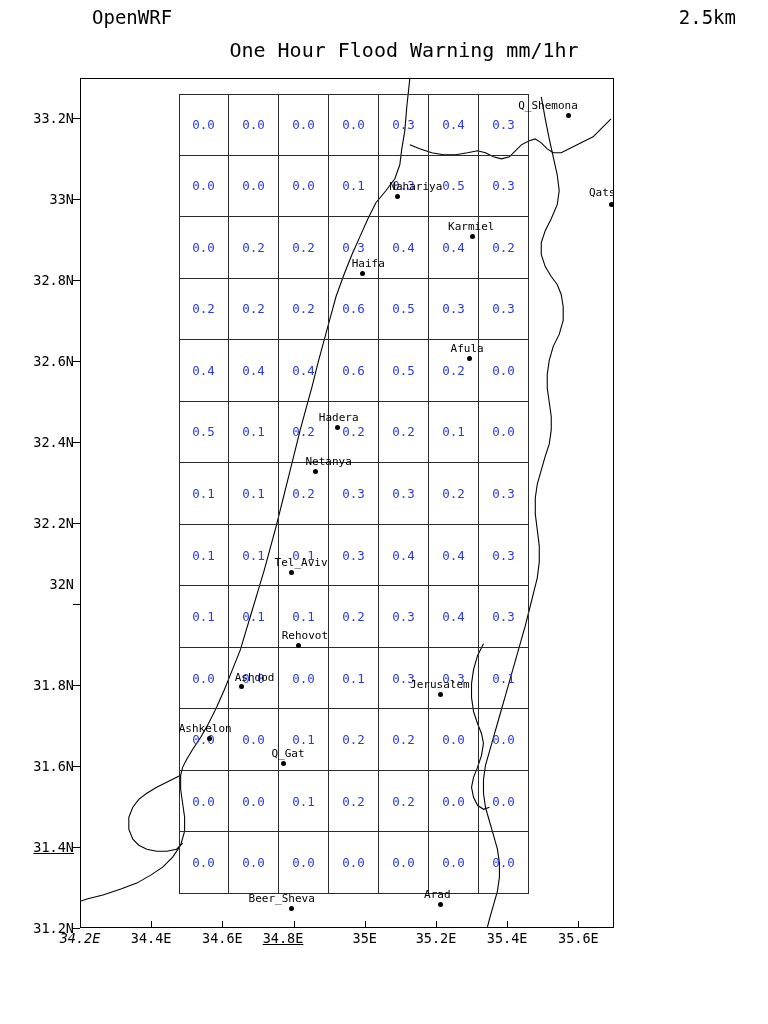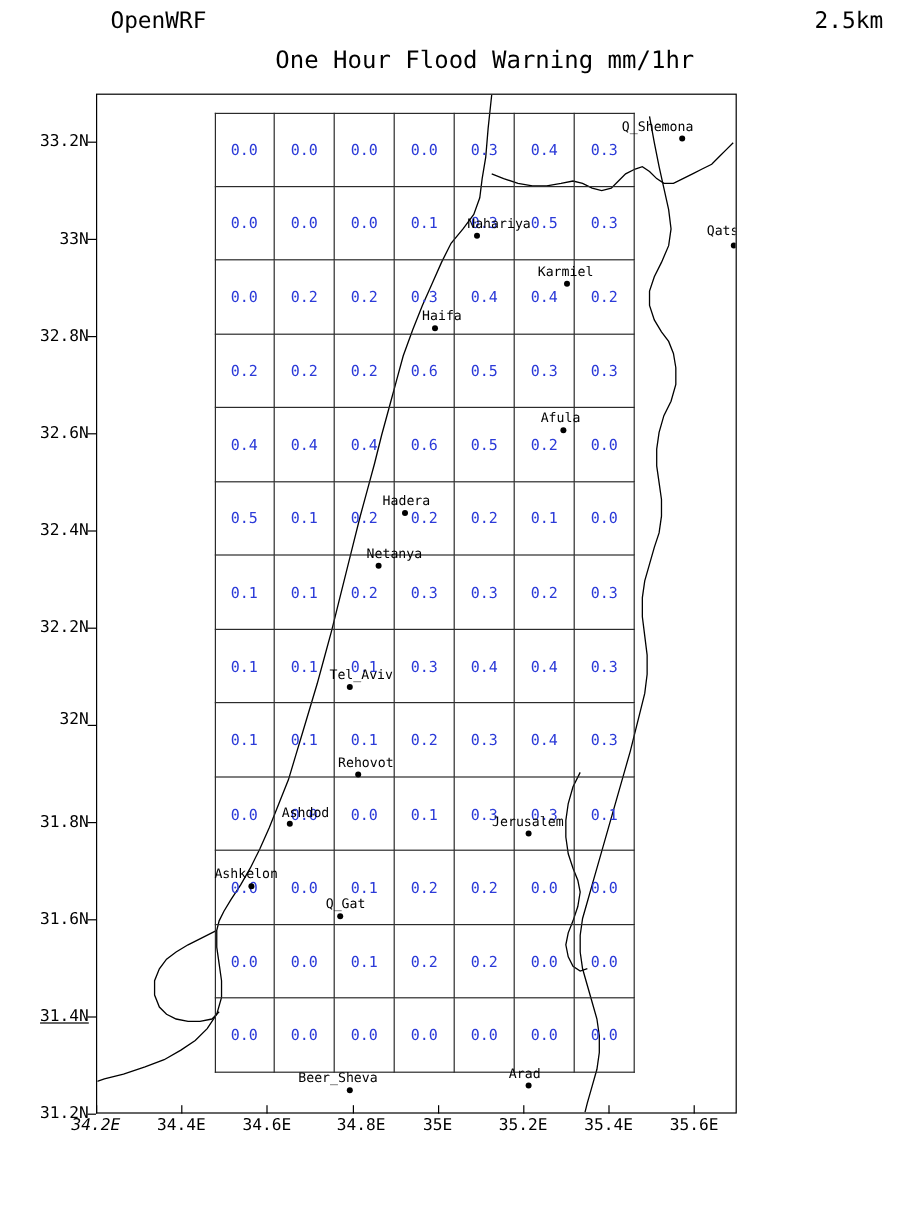--- a/index.html
+++ b/index.html
@@ -340,41 +340,41 @@
 
   <div id="axis-layer">
       <div class="ylab" style="top: 920px;">31.2N</div>
       <div class="tick-y" style="top: 928px;"></div>
       <div class="ylab" style="top: 839.048px; text-decoration: underline;">31.4N</div>
       <div class="tick-y" style="top: 847.048px;"></div>
       <div class="ylab" style="top: 758.095px;">31.6N</div>
       <div class="tick-y" style="top: 766.095px;"></div>
       <div class="ylab" style="top: 677.143px;">31.8N</div>
       <div class="tick-y" style="top: 685.143px;"></div>
-      <div class="ylab" style="top: 591px; margin-left: 46px;">32N</div>
+      <div class="ylab" style="top: 576px; margin-left: 46px;">32N</div>
       <div class="tick-y" style="top: 604.19px;"></div>
       <div class="ylab" style="top: 515.238px;">32.2N</div>
       <div class="tick-y" style="top: 523.238px;"></div>
       <div class="ylab" style="top: 434.286px;">32.4N</div>
       <div class="tick-y" style="top: 442.286px;"></div>
       <div class="ylab" style="top: 353.333px;">32.6N</div>
       <div class="tick-y" style="top: 361.333px;"></div>
       <div class="ylab" style="top: 272.381px;">32.8N</div>
       <div class="tick-y" style="top: 280.381px;"></div>
       <div class="ylab" style="top: 191.429px;">33N</div>
       <div class="tick-y" style="top: 199.429px;"></div>
       <div class="ylab" style="top: 110.476px;">33.2N</div>
       <div class="tick-y" style="top: 118.476px;"></div>
       <div class="xlab" style="left: 50px; width: 60px; font-style: italic;">34.2E</div>
       <div class="tick-x" style="left: 80px;"></div>
       <div class="xlab" style="left: 121.2px; width: 60px;">34.4E</div>
       <div class="tick-x" style="left: 151.2px;"></div>
       <div class="xlab" style="left: 192.4px; width: 60px;">34.6E</div>
       <div class="tick-x" style="left: 222.4px;"></div>
-      <div class="xlab" style="left: 271px; width: 60px;">34.8E</div>
+      <div class="xlab" style="left: 253px; width: 60px; text-decoration: underline;">34.8E</div>
       <div class="tick-x" style="left: 293.6px;"></div>
       <div class="xlab" style="left: 334.8px; width: 60px;">35E</div>
       <div class="tick-x" style="left: 364.8px;"></div>
       <div class="xlab" style="left: 406px; width: 60px;">35.2E</div>
       <div class="tick-x" style="left: 436px;"></div>
       <div class="xlab" style="left: 477.2px; width: 60px;">35.4E</div>
       <div class="tick-x" style="left: 507.2px;"></div>
       <div class="xlab" style="left: 548.4px; width: 60px;">35.6E</div>
       <div class="tick-x" style="left: 578.4px;"></div>
     </div>

